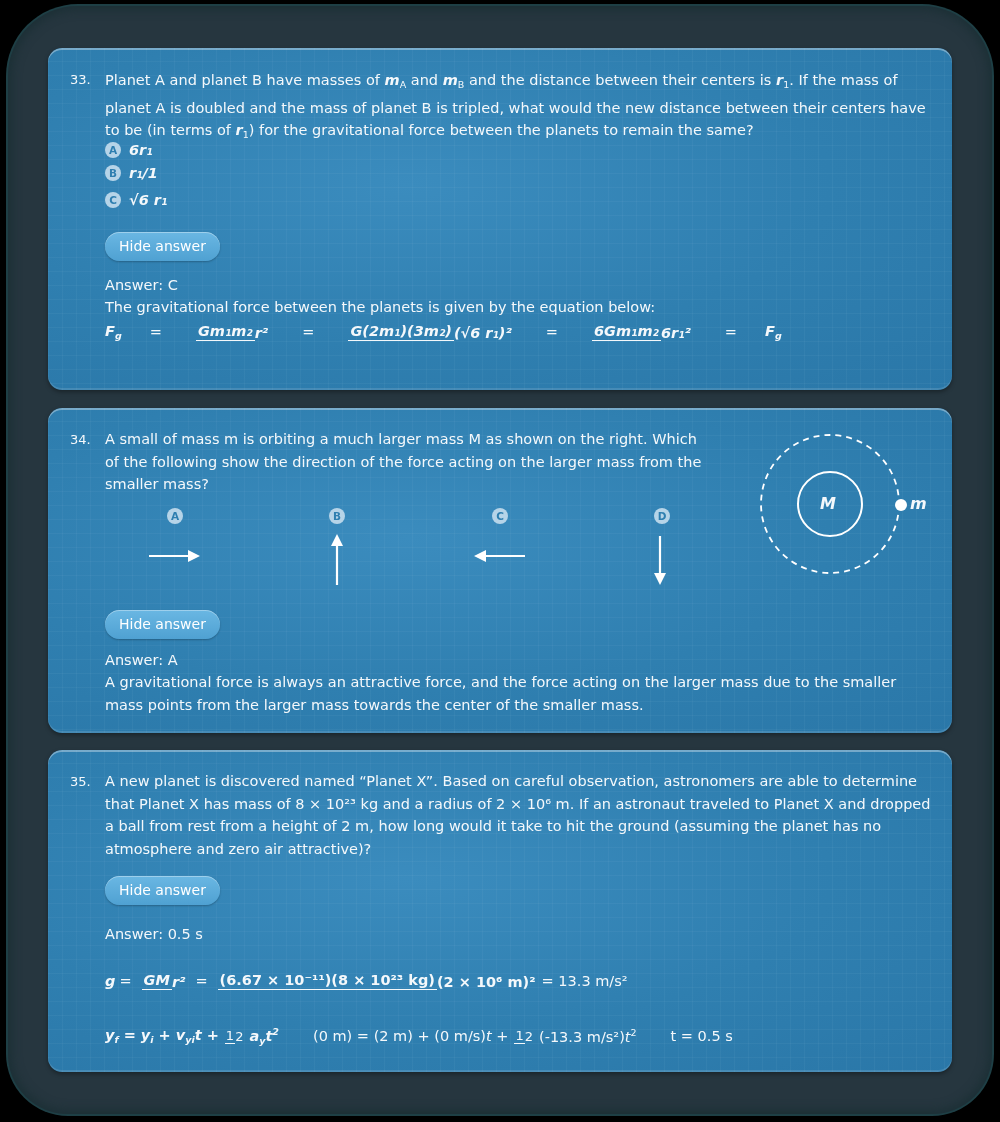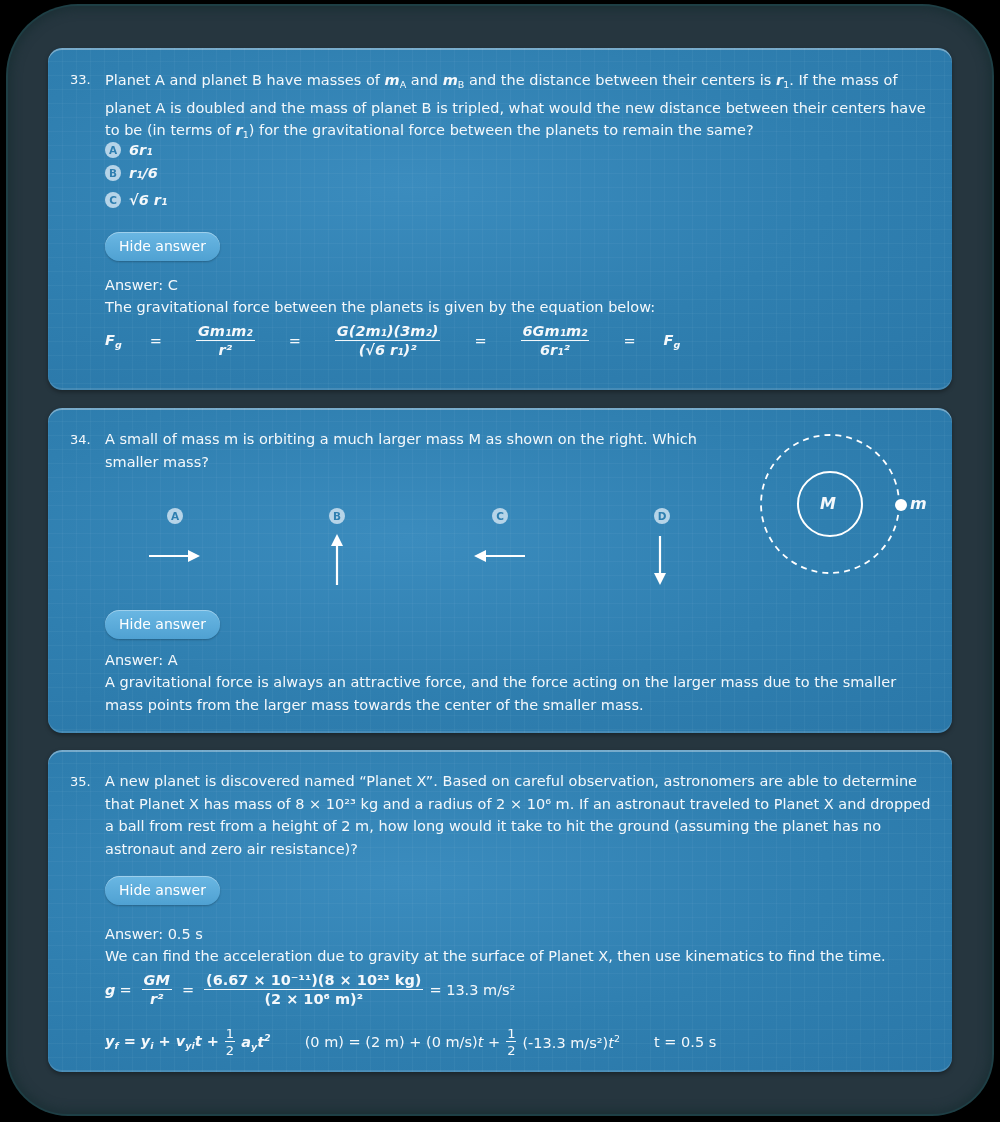--- a/index.html
+++ b/index.html
@@ -52,21 +52,21 @@
     border-radius:15px; border:none;
     background:linear-gradient(#6ab7e3, #4fa1d2);
     box-shadow: 0 1px 2px rgba(0,0,0,0.25), inset 0 1px 0 rgba(255,255,255,0.35);
     color:#fff; font-family:"DejaVu Sans", sans-serif; font-size:14px;
     line-height:29px; cursor:pointer;
   }
   .ans-head { position:absolute; left:57px; font-size:14.5px; }
   .ans-text { position:absolute; left:57px; font-size:14.5px; line-height:22.5px; }
 
   .eq { position:absolute; left:57px; display:flex; align-items:center; font-size:14.5px; white-space:nowrap; }
-  .frac { display:inline-flex; flex-direction:column; align-items:center; margin:0 6px; }
+  .frac { display:inline-flex; flex-direction:row; align-items:center; margin:0 6px; }
   .frac .num { padding:0 2px 1px; border-bottom:1.5px solid #f4f8fb; }
   .frac .den { padding-top:1px; }
   .mi { font-style:italic; font-weight:bold; }
   .op { margin:0 4px; }
   .frac.small { font-size:13px; }
   .frac.small .num { padding:0 1px; }
   .sp { display:inline-block; width:34px; }
 
   .opt-badge {
     position:absolute; width:16px; height:16px; border-radius:50%;
@@ -88,21 +88,21 @@
     <div>planet A is doubled and the mass of planet B is tripled, what would the new distance between their centers have</div>
     <div>to be (in terms of <span class="ital">r</span><sub>1</sub>) for the gravitational force between the planets to remain the same?</div>
   </div>
 
   <div class="choice" style="top:91px;">
     <span class="badge">A</span>
     <span class="m">6r₁</span>
   </div>
   <div class="choice" style="top:114px;">
     <span class="badge">B</span>
-    <span class="m">r₁/6</span>
+    <span class="m">r₁/1</span>
   </div>
   <div class="choice" style="top:141px;">
     <span class="badge">C</span>
     <span class="m">√6 r₁</span>
   </div>
 
   <button class="hide-btn" style="top:184px;">Hide answer</button>
 
   <div class="ans-head" style="top:229px;">Answer: C</div>
   <div class="ans-text" style="top:248px;">The gravitational force between the planets is given by the equation below:</div>
@@ -126,20 +126,21 @@
     </span>
     <span class="op">=</span>
     <span class="mi"><span>F</span><sub>g</sub></span>
   </div>
 </div>
 
 <div class="panel" id="p34">
   <div class="qnum" style="top:24px;">34.</div>
   <div class="qtext" style="top:20px;">
     <div>A small of mass m is orbiting a much larger mass M as shown on the right. Which</div>
+    <div>of the following show the direction of the force acting on the larger mass from the</div>
     <div>smaller mass?</div>
   </div>
 
   <div class="opt-badge" style="left:119px; top:100px;">A</div>
   <svg class="arrow" style="left:100px; top:140px;" width="56" height="16">
     <line x1="1" y1="8" x2="42" y2="8" stroke="#fff" stroke-width="2.2"></line>
     <polygon points="40,2 52,8 40,14" fill="#fff"></polygon>
   </svg>
 
   <div class="opt-badge" style="left:281px; top:100px;">B</div>
@@ -176,27 +177,26 @@
     <div>mass points from the larger mass towards the center of the smaller mass.</div>
   </div>
 </div>
 
 <div class="panel" id="p35">
   <div class="qnum" style="top:24px;">35.</div>
   <div class="qtext" style="top:20px;">
     <div>A new planet is discovered named “Planet X”. Based on careful observation, astronomers are able to determine</div>
     <div>that Planet X has mass of 8 × 10²³ kg and a radius of 2 × 10⁶ m. If an astronaut traveled to Planet X and dropped</div>
     <div>a ball from rest from a height of 2 m, how long would it take to hit the ground (assuming the planet has no</div>
-    <div>astronaut and zero air resistance)?</div>
+    <div>atmosphere and zero air attractive)?</div>
   </div>
 
   <button class="hide-btn" style="top:126px;">Hide answer</button>
 
   <div class="ans-head" style="top:176px;">Answer: 0.5 s</div>
-  <div class="ans-text" style="top:195px;">We can find the acceleration due to gravity at the surface of Planet X, then use kinematics to find the time.</div>
 
   <div class="eq" style="top:222px;">
     <span class="mi">g</span>
     <span class="op">=</span>
     <span class="frac">
       <span class="num mi">GM</span>
       <span class="den mi">r²</span>
     </span>
     <span class="op">=</span>
     <span class="frac">

